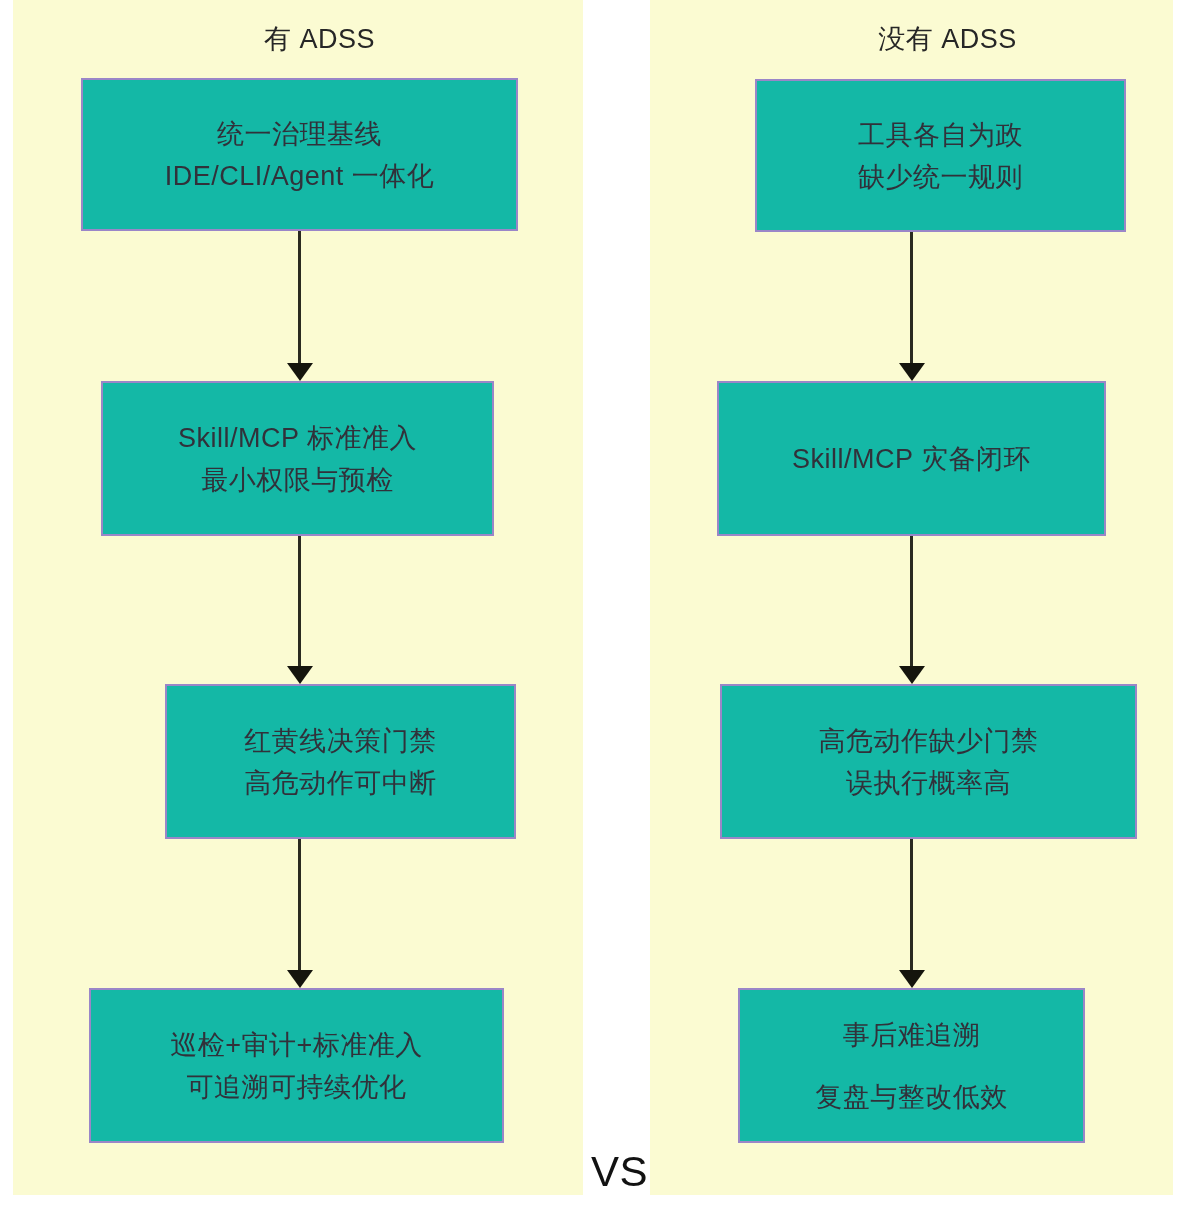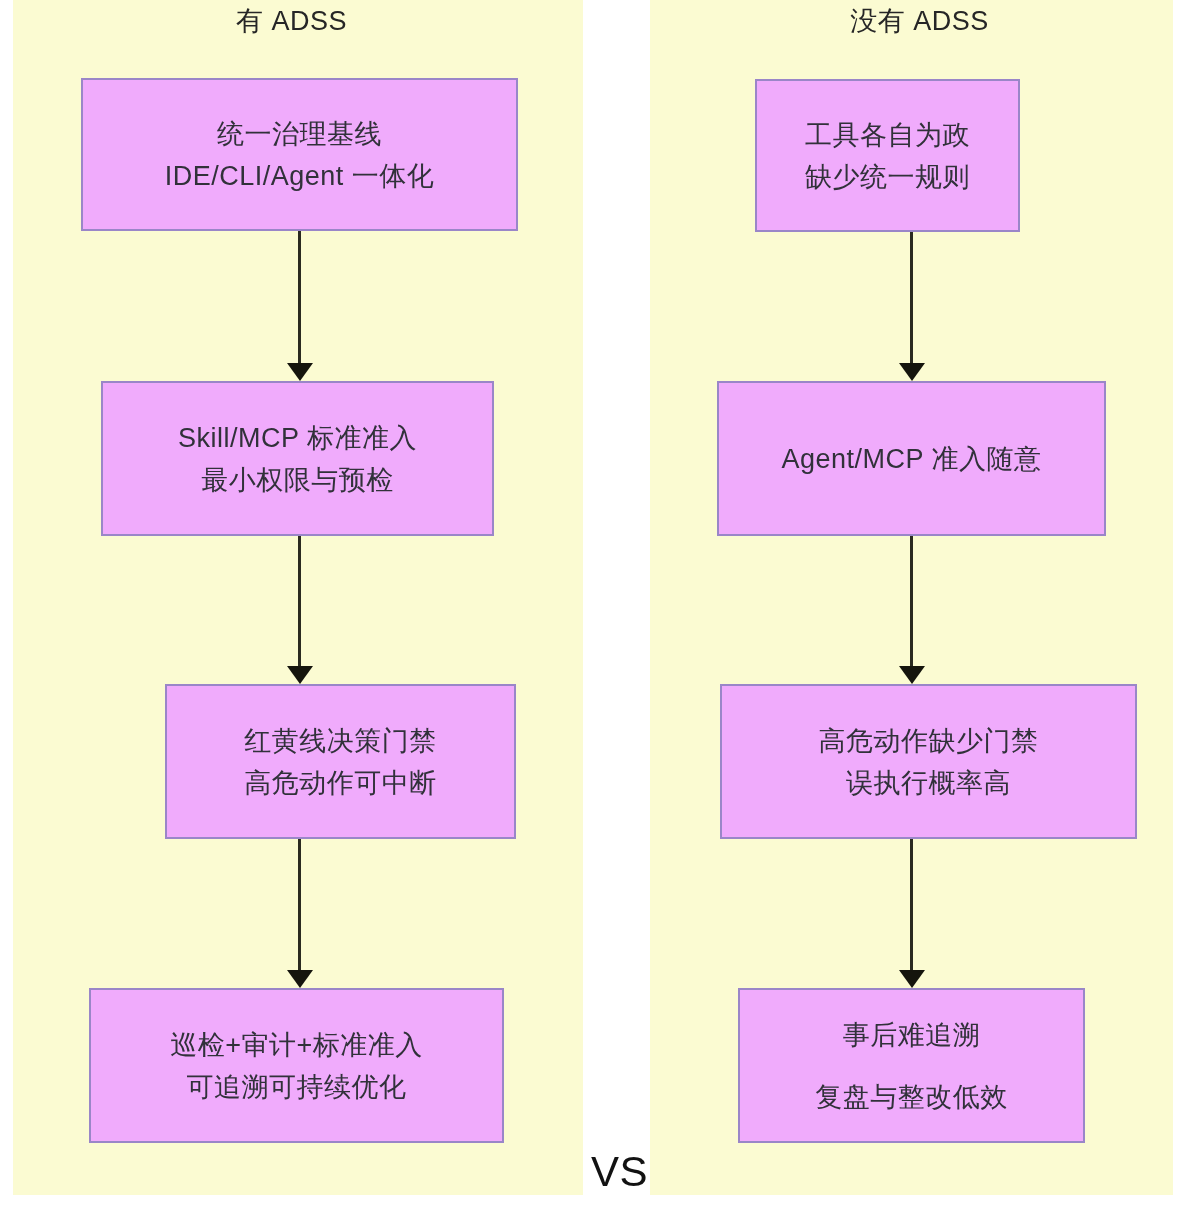--- a/index.html
+++ b/index.html
@@ -20,56 +20,57 @@
     position: absolute;
     top: 0;
     background: #fbfbd2;
   }
   #panel-left  { left: 13px;  width: 570px; height: 1195px; }
   #panel-right { left: 650px; width: 523px; height: 1195px; }
 
   
   .col-title {
     position: absolute;
-    top: 4px;
+    top: 22px;
     font-size: 27px;
     line-height: 34px;
     color: #262626;
     letter-spacing: 0.5px;
     white-space: nowrap;
+    padding-left: 28px;
   }
   #title-left  { left: 0; width: 583px; text-align: center; }
   #title-right { left: 650px; width: 539px; text-align: center; }
 
   
   .node {
     position: absolute;
     box-sizing: border-box;
-    background: #f0abfc;
+    background: #14b8a6;
     border: 2px solid #9a86c8;
     display: flex;
     flex-direction: column;
     align-items: center;
     justify-content: center;
     color: #31313a;
     font-size: 27px;
     line-height: 42px;
     letter-spacing: 0.5px;
     white-space: nowrap;
   }
   .node .line { display: block; }
 
   
   #node-l-0 { left: 81px;  top: 78px;   width: 437px; height: 153px; }
   #node-l-1 { left: 101px; top: 381px;  width: 393px; height: 155px; }
   #node-l-2 { left: 121px; top: 684px;  width: 351px; height: 155px; margin-left: 44px; }
   #node-l-3 { left: 89px;  top: 988px;  width: 415px; height: 155px; }
 
   
-  #node-r-0 { left: 755px; top: 79px;   width: 265px; height: 153px; }
+  #node-r-0 { left: 755px; top: 79px;   width: 371px; height: 153px; }
   #node-r-1 { left: 717px; top: 381px;  width: 389px; height: 155px; }
   #node-r-2 { left: 720px; top: 684px;  width: 417px; height: 155px; }
   #node-r-3 { left: 738px; top: 988px;  width: 347px; height: 155px; gap: 20px; }
 
   
   .connector {
     position: absolute;
     width: 26px;
   }
   .connector .stem {
@@ -136,21 +137,21 @@
 <div class="node" id="node-l-3">
   <span class="line">巡检+审计+标准准入</span>
   <span class="line">可追溯可持续优化</span>
 </div>
 
 <div class="node" id="node-r-0">
   <span class="line">工具各自为政</span>
   <span class="line">缺少统一规则</span>
 </div>
 <div class="node" id="node-r-1">
-  <span class="line">Agent/MCP 准入随意</span>
+  <span class="line">Skill/MCP 灾备闭环</span>
 </div>
 <div class="node" id="node-r-2">
   <span class="line">高危动作缺少门禁</span>
   <span class="line">误执行概率高</span>
 </div>
 <div class="node" id="node-r-3">
   <span class="line">事后难追溯</span>
   <span class="line">复盘与整改低效</span>
 </div>
 

